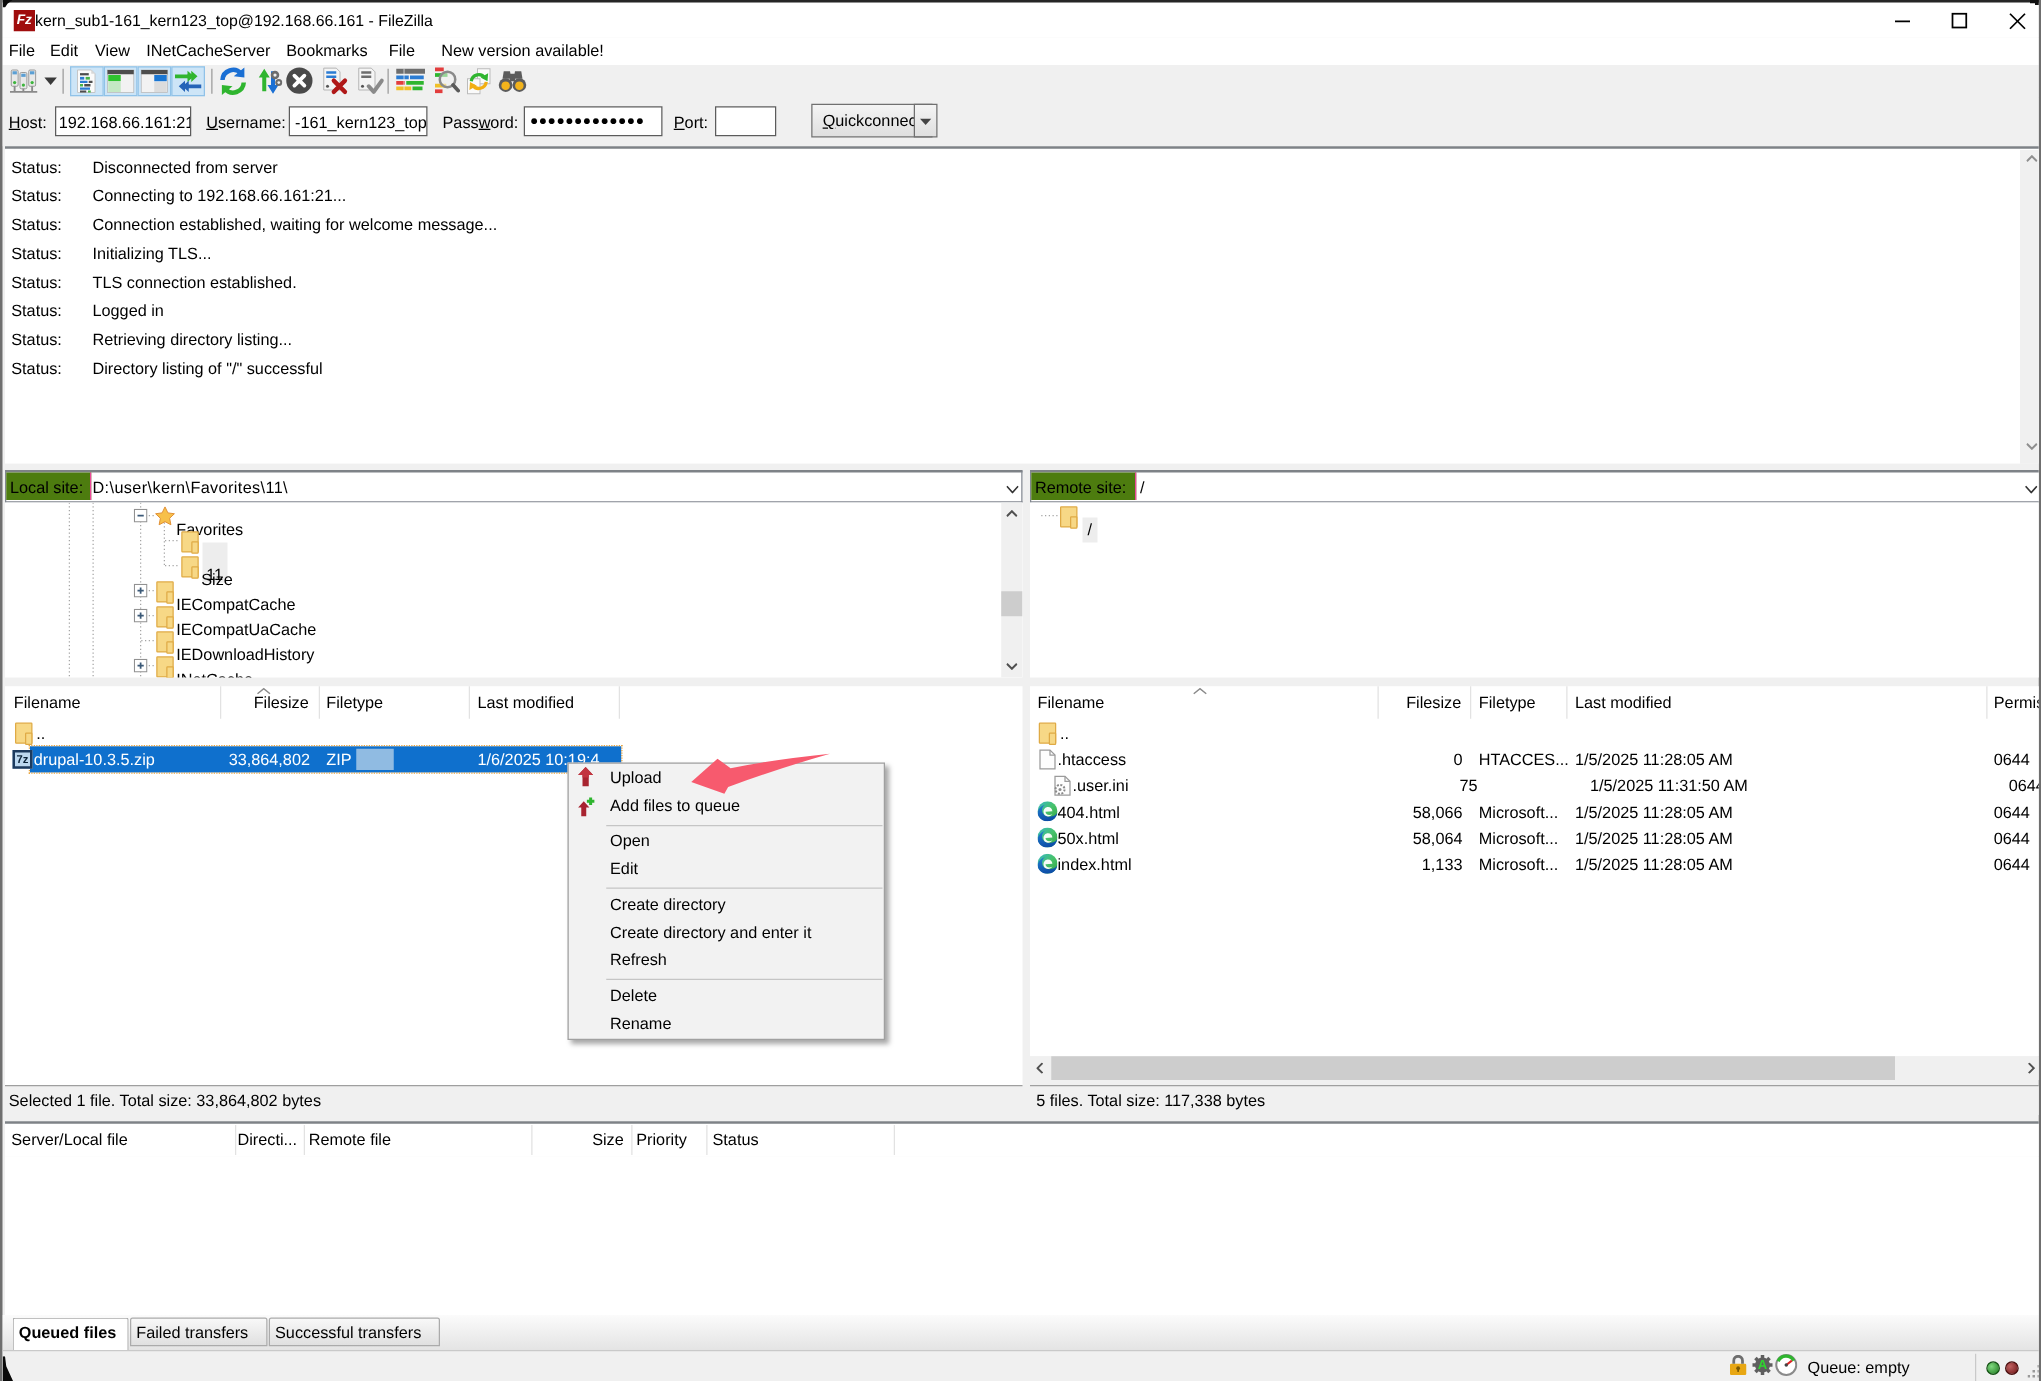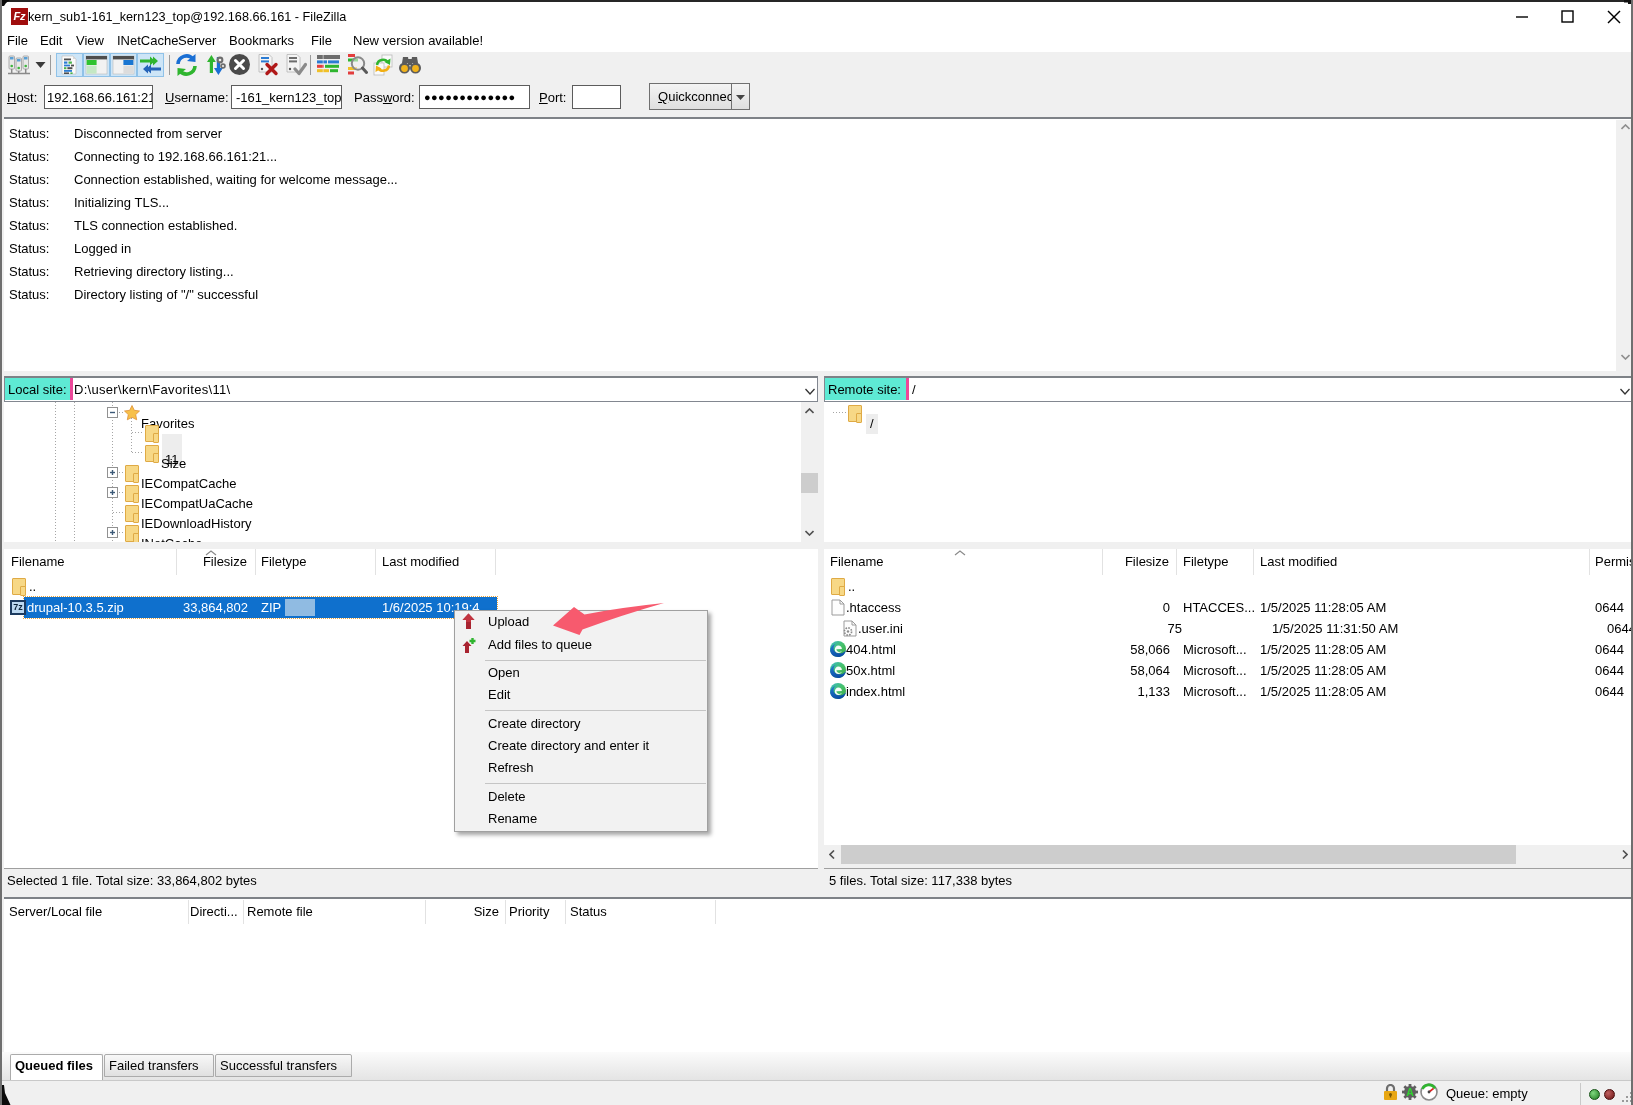--- a/index.html
+++ b/index.html
@@ -34,21 +34,21 @@
 #qcdrop { position:absolute; left:729px; top:5px; width:19px; height:27px; background:linear-gradient(#f4f4f4,#dfdfdf); border:1px solid #707070; }
 
 #logarea { position:absolute; left:2px; top:117px; width:1629px; height:254px; background:#fff; border-top:2px solid #7e8287; }
 .logline { position:absolute; left:0; width:100%; height:23px; line-height:23px; font-size:13px; }
 .logline .lab { position:absolute; left:5px; }
 .logline .msg { position:absolute; left:70px; }
 #logsb { position:absolute; right:0; top:1px; width:17px; height:251px; background:#f0f0f0; }
 
 #sash1 { position:absolute; left:2px; top:371px; width:1629px; height:6px; background:#f0f0f0; }
 .sitebar { position:absolute; top:376px; height:26px; background:#fff; border:1px solid #828790; border-top:2px solid #7e8287; }
-.sitelabel { position:absolute; left:0; top:0; height:22px; background:#5eead4; border-right:3px solid #ec4899; line-height:23px; padding-left:3px; font-size:13px; }
+.sitelabel { position:absolute; left:0; top:0; height:22px; background:#4d7c0f; border-right:1px solid #ec4899; line-height:23px; padding-left:3px; font-size:13px; }
 .sitecombo { position:absolute; top:0; height:23px; line-height:23px; font-size:13px; }
 
 .treepane { position:absolute; top:402px; height:140px; background:#fff; overflow:hidden; }
 .trow { position:absolute; height:20px; line-height:20px; font-size:13px; white-space:nowrap;margin-top:12px; }
 
 .fhead { position:absolute; top:549px; height:27px; background:#fff; }
 .fcol { position:absolute; top:0; height:26px; line-height:26px; font-size:13px; overflow:hidden; white-space:nowrap; }
 .fcol.div { border-right:1px solid #e2e2e2; }
 .flist { position:absolute; top:576px; background:#fff; }
 .frow { position:absolute; left:0; height:21px; line-height:21px; font-size:13px; white-space:nowrap; width:100%; }

